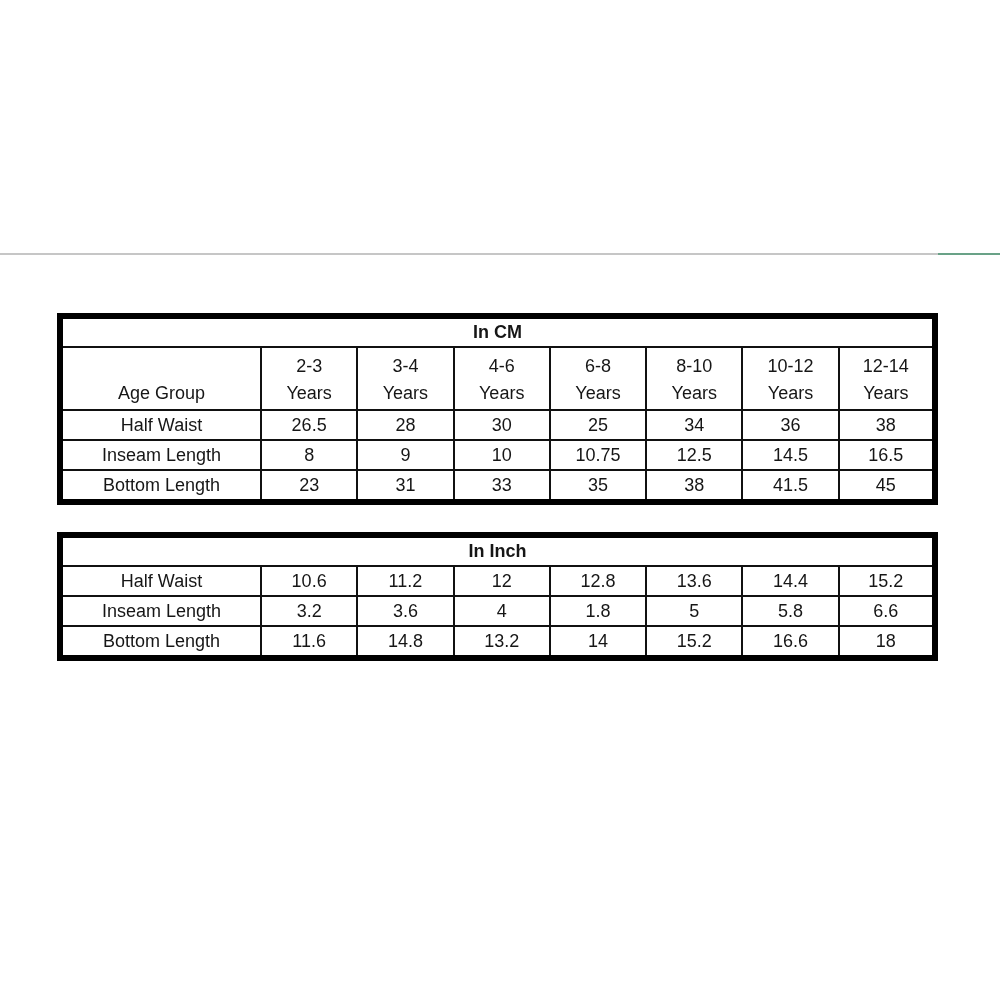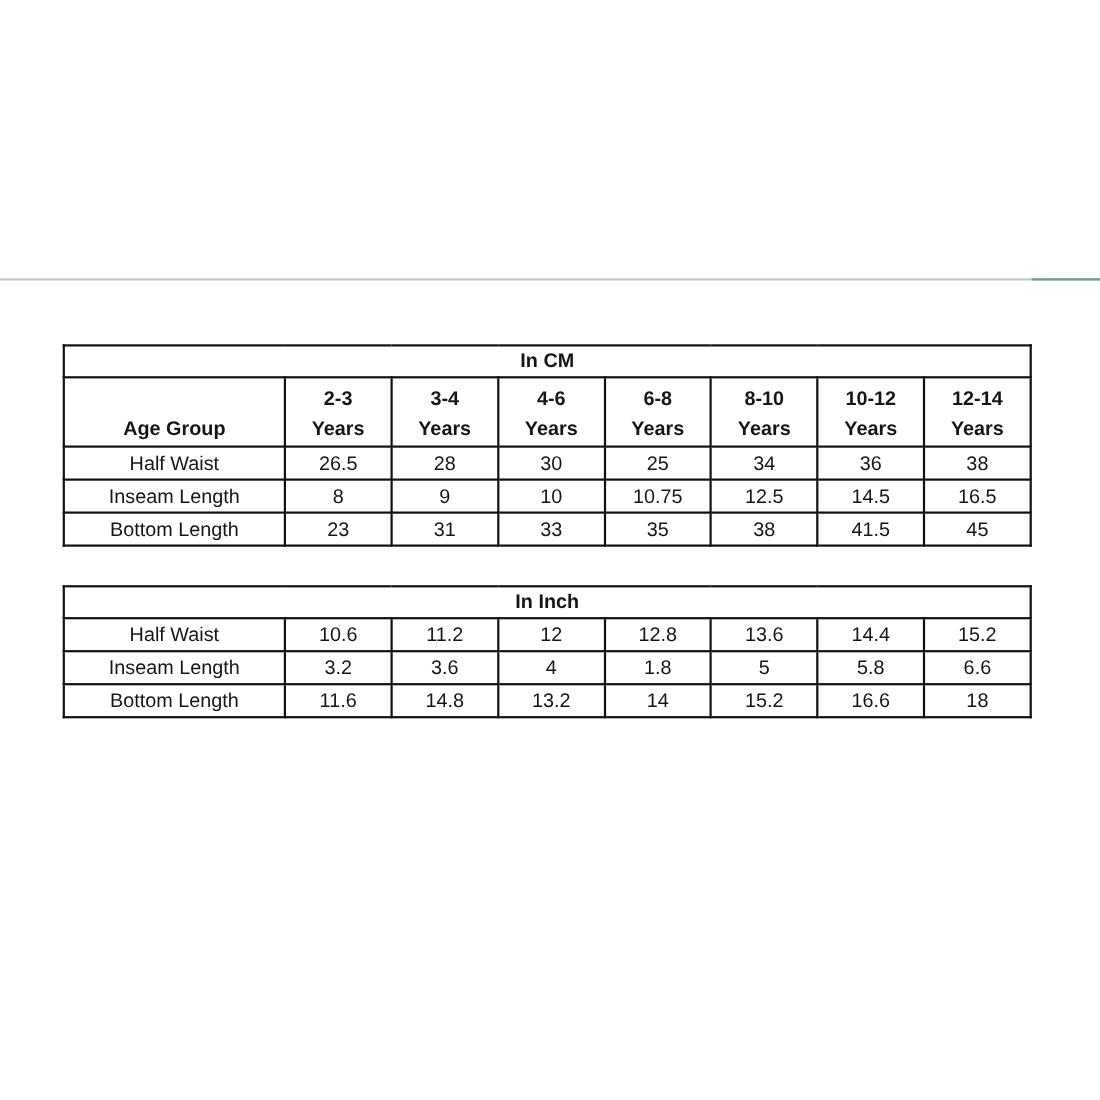--- a/index.html
+++ b/index.html
@@ -22,41 +22,41 @@
     top: 0; right: 0;
     width: 62px; height: 2px;
     background: #69a287;
   }
   table.size-table {
     position: absolute;
     left: 57px;
     width: 881px;
     border-collapse: collapse;
     table-layout: fixed;
-    border: 1px solid #000000;
+    border: 6px solid #000000;
     background: #ffffff;
   }
   table.size-table.cm   { top: 313px; }
   table.size-table.inch { top: 532px; }
   .size-table td {
     border: 2px solid #111111;
     text-align: center;
     padding: 0;
     font-size: 18px;
     line-height: 27px;
     overflow: hidden;
   }
   .title-row td {
     height: 27px;
     font-weight: bold;
     vertical-align: middle;
   }
   .header-row td {
     height: 59px;
-    font-weight: bold;
+    font-weight: normal;
     vertical-align: bottom;
     padding-bottom: 2px;
     border-radius: 11px;
   }
   .header-row .colhead {
     display: inline-block;
     max-width: 64px;
     line-height: 27px;
   }
   .data-row td { height: 28px; vertical-align: middle; }

